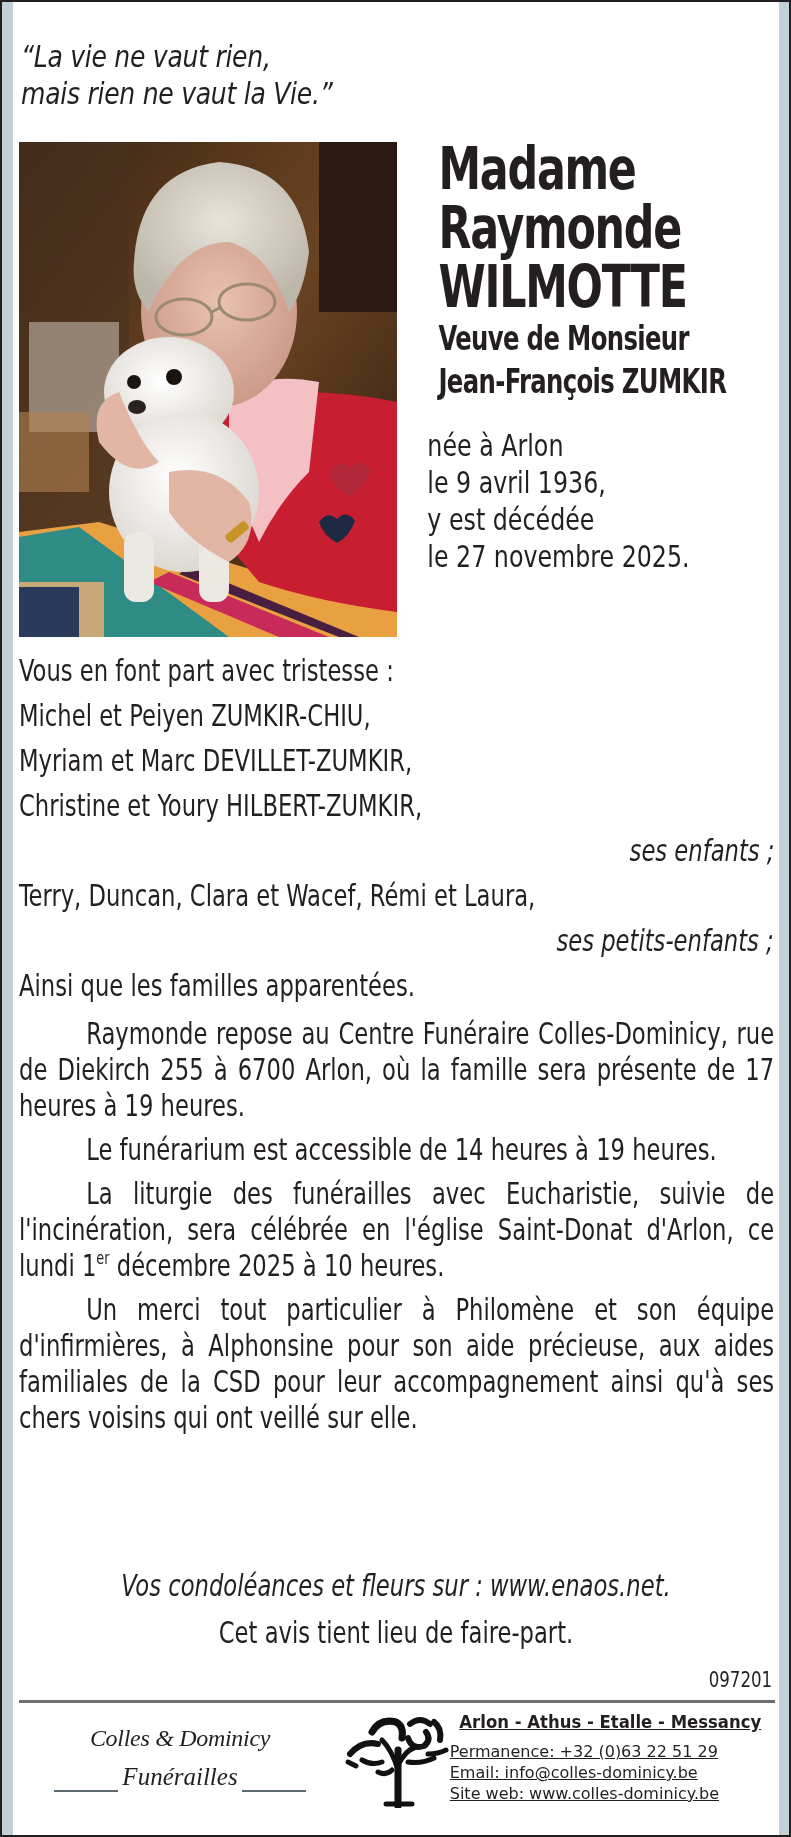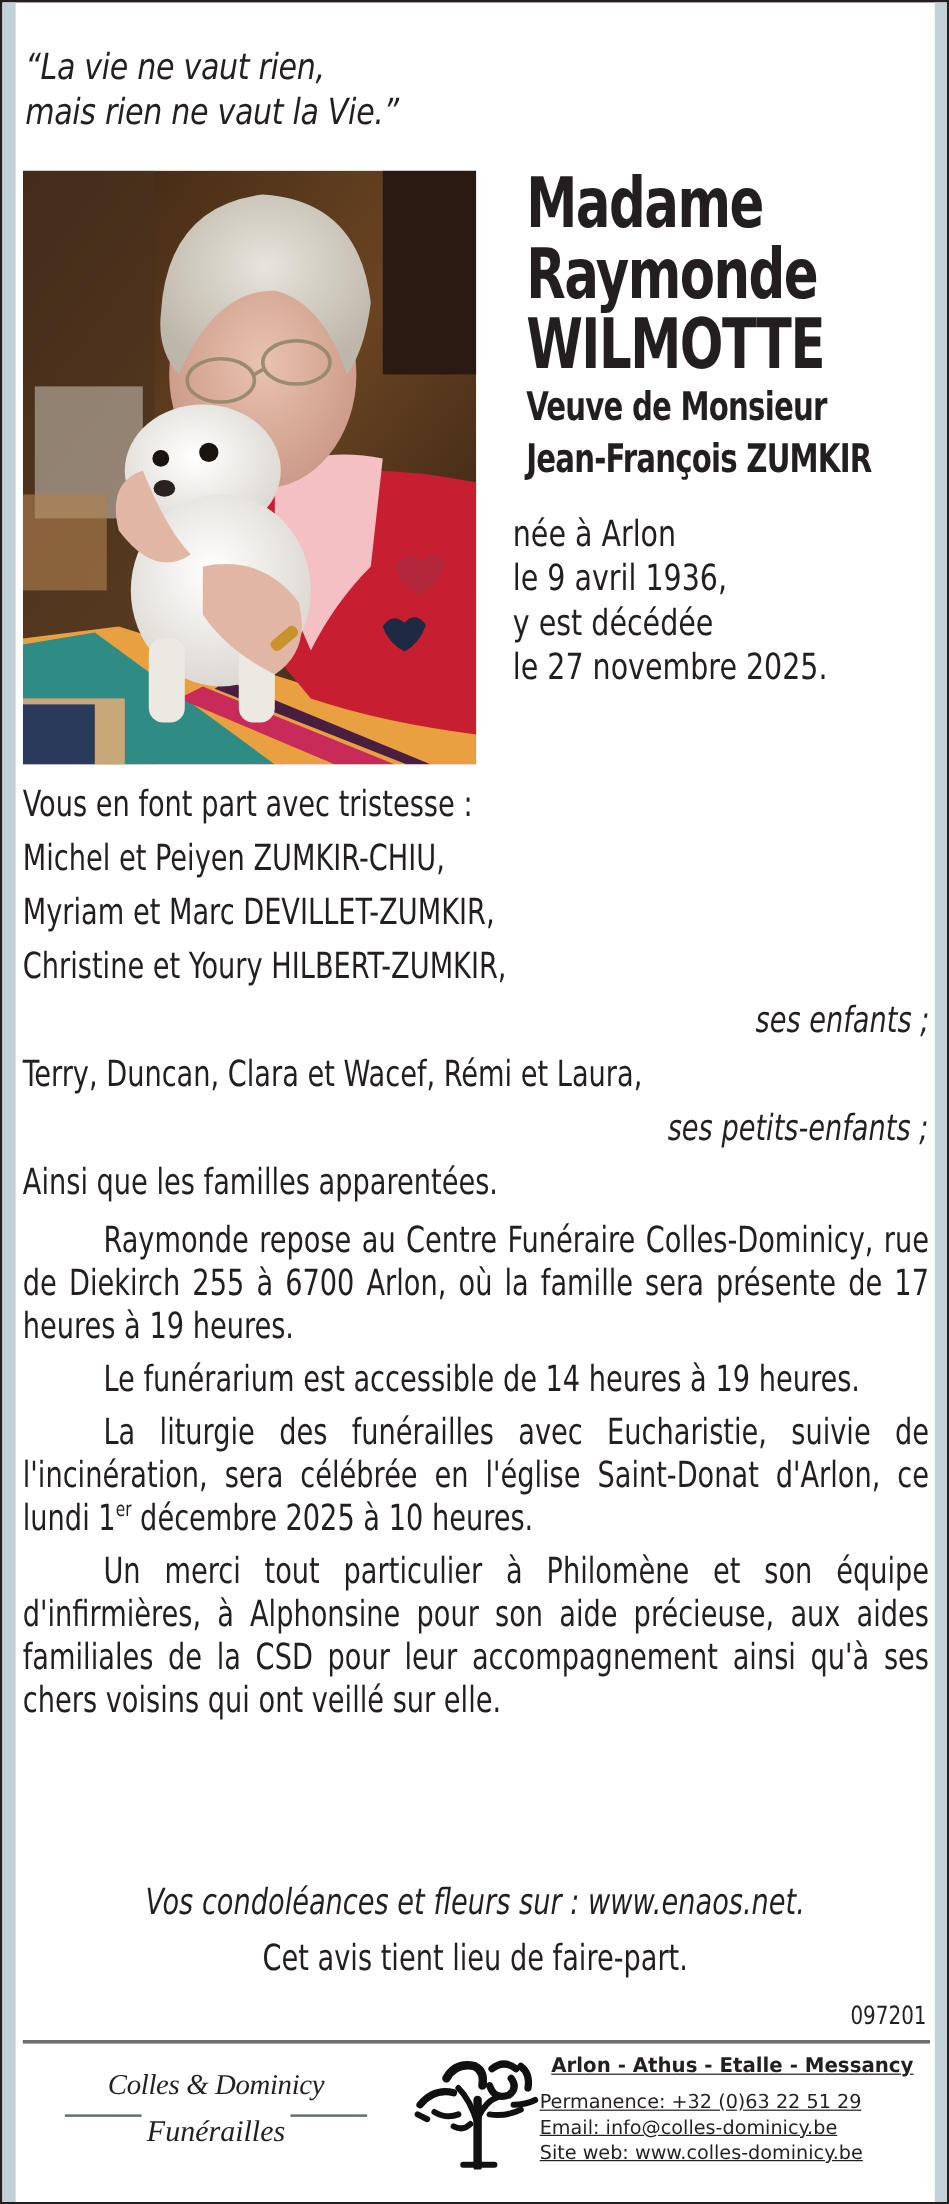--- a/index.html
+++ b/index.html
@@ -37,21 +37,21 @@
 
   .closing { position: absolute; left: 19px; width: 755px; text-align: center; font-size: 30px; white-space: nowrap; }
   .closing span { display: inline-block; transform: scaleX(0.84); transform-origin: center top; }
   .ref { position: absolute; right: 19px; top: 1668px; font-size: 21px; transform: scaleX(0.88); transform-origin: right top; }
 
   .divider { position: absolute; left: 19px; top: 1700px; width: 756px; height: 3px; background: #6d6e70; }
 
   .brand { position: absolute; left: 40px; top: 1718px; width: 280px; text-align: center;
            font-family: "Liberation Serif", "DejaVu Serif", serif; }
   .brand-name { font-style: italic; font-size: 24px; line-height: 40px; white-space: nowrap; letter-spacing: -0.3px; }
-  .brand-sub { display: flex; align-items: flex-start; justify-content: center; gap: 4px; margin-top: 4px; }
+  .brand-sub { display: flex; align-items: flex-end; justify-content: center; gap: 4px; margin-top: 4px; }
   .brand-sub .rule { width: 64px; height: 2px; background: #5d6a70; }
   .brand-sub .txt { font-style: italic; font-size: 25px; line-height: 30px; }
 
   .tree { position: absolute; left: 342px; top: 1710px; width: 112px; height: 98px; }
 
   .contact { position: absolute; right: 30px; top: 1710px; font-family: "DejaVu Sans", sans-serif; text-decoration: underline; }
   .contact .towns { font-weight: bold; font-size: 17px; line-height: 24px; white-space: nowrap; transform: scaleX(0.97); transform-origin: right top; }
   .contact .line { font-size: 16px; line-height: 21px; white-space: nowrap; }
   .contact .first { margin-top: 7px; }
 </style>

